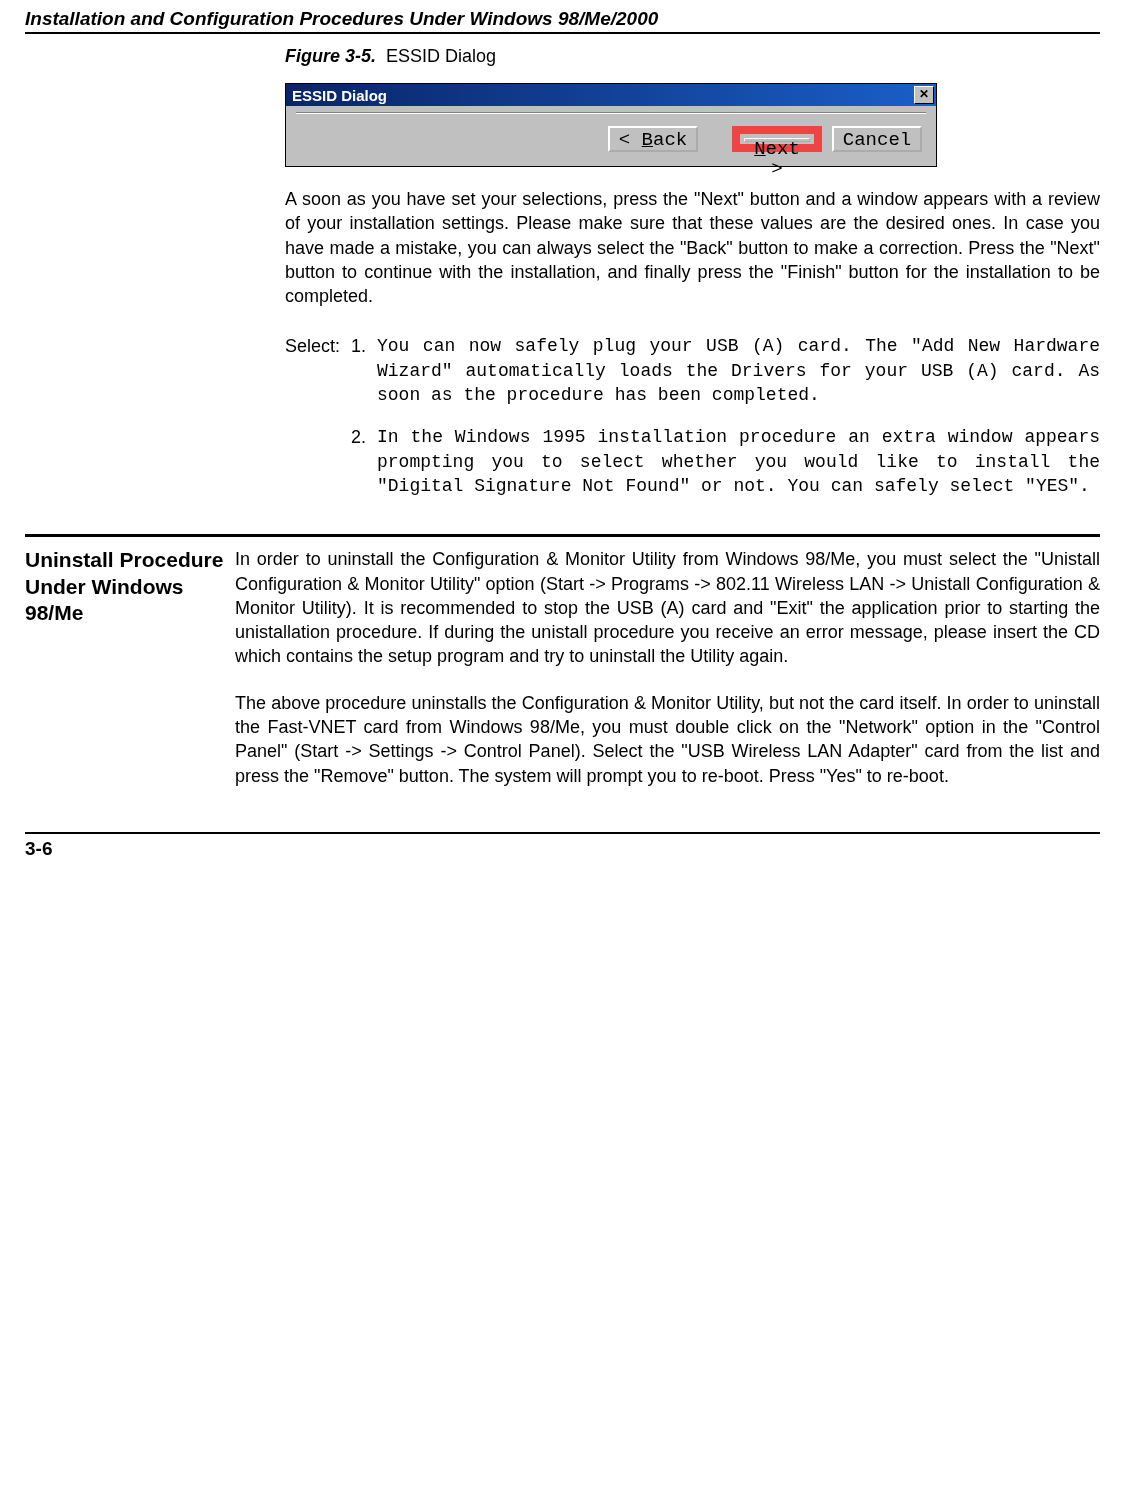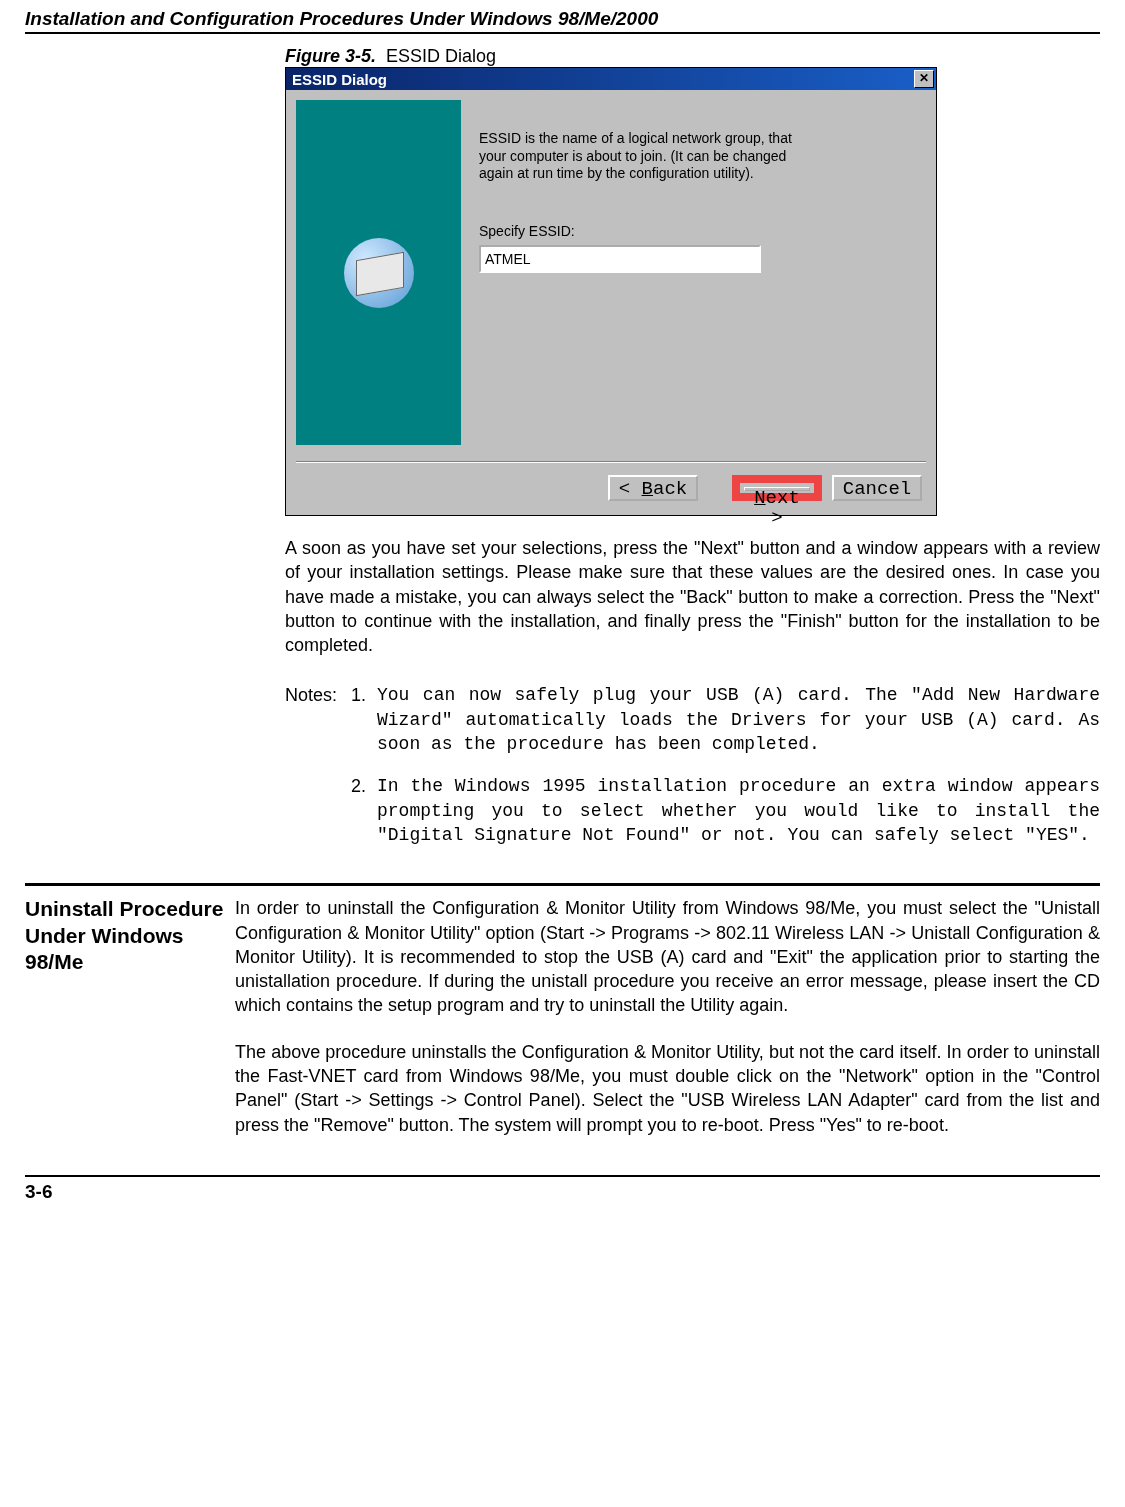--- a/index.html
+++ b/index.html
@@ -20,21 +20,21 @@
     padding: 8px 0 2px 0;
     border-bottom: 2px solid #000;
     margin-bottom: 12px;
   }
   .indent-block {
     margin-left: 260px;
     margin-right: 0;
   }
   .figure-caption {
     font-size: 18px;
-    margin-bottom: 0;
+    margin-bottom: 16px;
   }
   .figure-caption .fignum {
     font-weight: bold;
     font-style: italic;
   }
   
   .dialog {
     width: 650px;
     border: 1px solid #000;
     background: #c0c0c0;
@@ -182,21 +182,21 @@
     width: 200px;
     flex:none;
     font-weight: bold;
     font-size: 21px;
     padding-right: 10px;
     line-height:1.25;
   }
   .sec-body { flex:1; }
   .sec-body p { margin: 0 0 22px 0; text-align: justify; }
   .footer {
-    margin-top: 16px;
+    margin-top: 22px;
     border-top: 2px solid #000;
     display:flex;
     align-items:center;
     padding-top:4px;
   }
   .page-num {
     font-weight: bold;
     font-size: 19px;
   }
   .logo {
@@ -216,45 +216,35 @@
   <div class="indent-block">
     <div class="figure-caption">
       <span class="fignum">Figure 3-5.</span>
       &nbsp;<span>ESSID Dialog</span>
     </div>
 
     <div class="dialog">
       <div class="titlebar">
         <span>ESSID Dialog</span>
         <span class="close">✕</span>
-      </div>
-      <div class="dialog-body">
-        <div class="side-banner">
-          <div class="install-icon"></div>
-        </div>
-        <div class="dialog-right">
-          <div class="dialog-desc">ESSID is the name of a logical network group, that your computer is about to join. (It can be changed again at run time by the configuration utility).</div>
-          <div class="field-label">Specify ESSID:</div>
-          <input class="essid-input" value="ATMEL" style="">
-        </div>
       </div>
       <div class="dialog-sep"></div>
       <div class="dialog-buttons">
         <button class="win-btn"><span>&lt; </span><span class="ul">B</span><span>ack</span></button>
         <button class="win-btn default">
             <span class="inner"><span class="ul">N</span><span>ext &gt;</span></span>
           </button>
         <button class="win-btn">Cancel</button>
       </div>
     </div>
 
     <div class="body-para">A soon as you have set your selections, press the "Next" button and a window appears with a review of your installation settings. Please make sure that these values are the desired ones. In case you have made a mistake, you can always select the "Back" button to make a correction. Press the "Next" button to continue with the installation, and finally press the "Finish" button for the installation to be completed.</div>
 
     <div class="notes-block">
-      <div class="notes-label">Notes:</div>
+      <div class="notes-label">Select:</div>
       <div class="notes-list">
         <div class="note-item">
           <div class="note-num">1.</div>
           <div class="note-text">You can now safely plug your USB (A) card. The "Add New Hardware Wizard" automatically loads the Drivers for your USB (A) card. As soon as the procedure has been completed.</div>
         </div>
         <div class="note-item">
           <div class="note-num">2.</div>
           <div class="note-text">In the Windows 1995 installation procedure an extra window appears prompting you to select whether you would like to install the "Digital Signature Not Found" or not. You can safely select "YES".</div>
         </div>
       </div>

